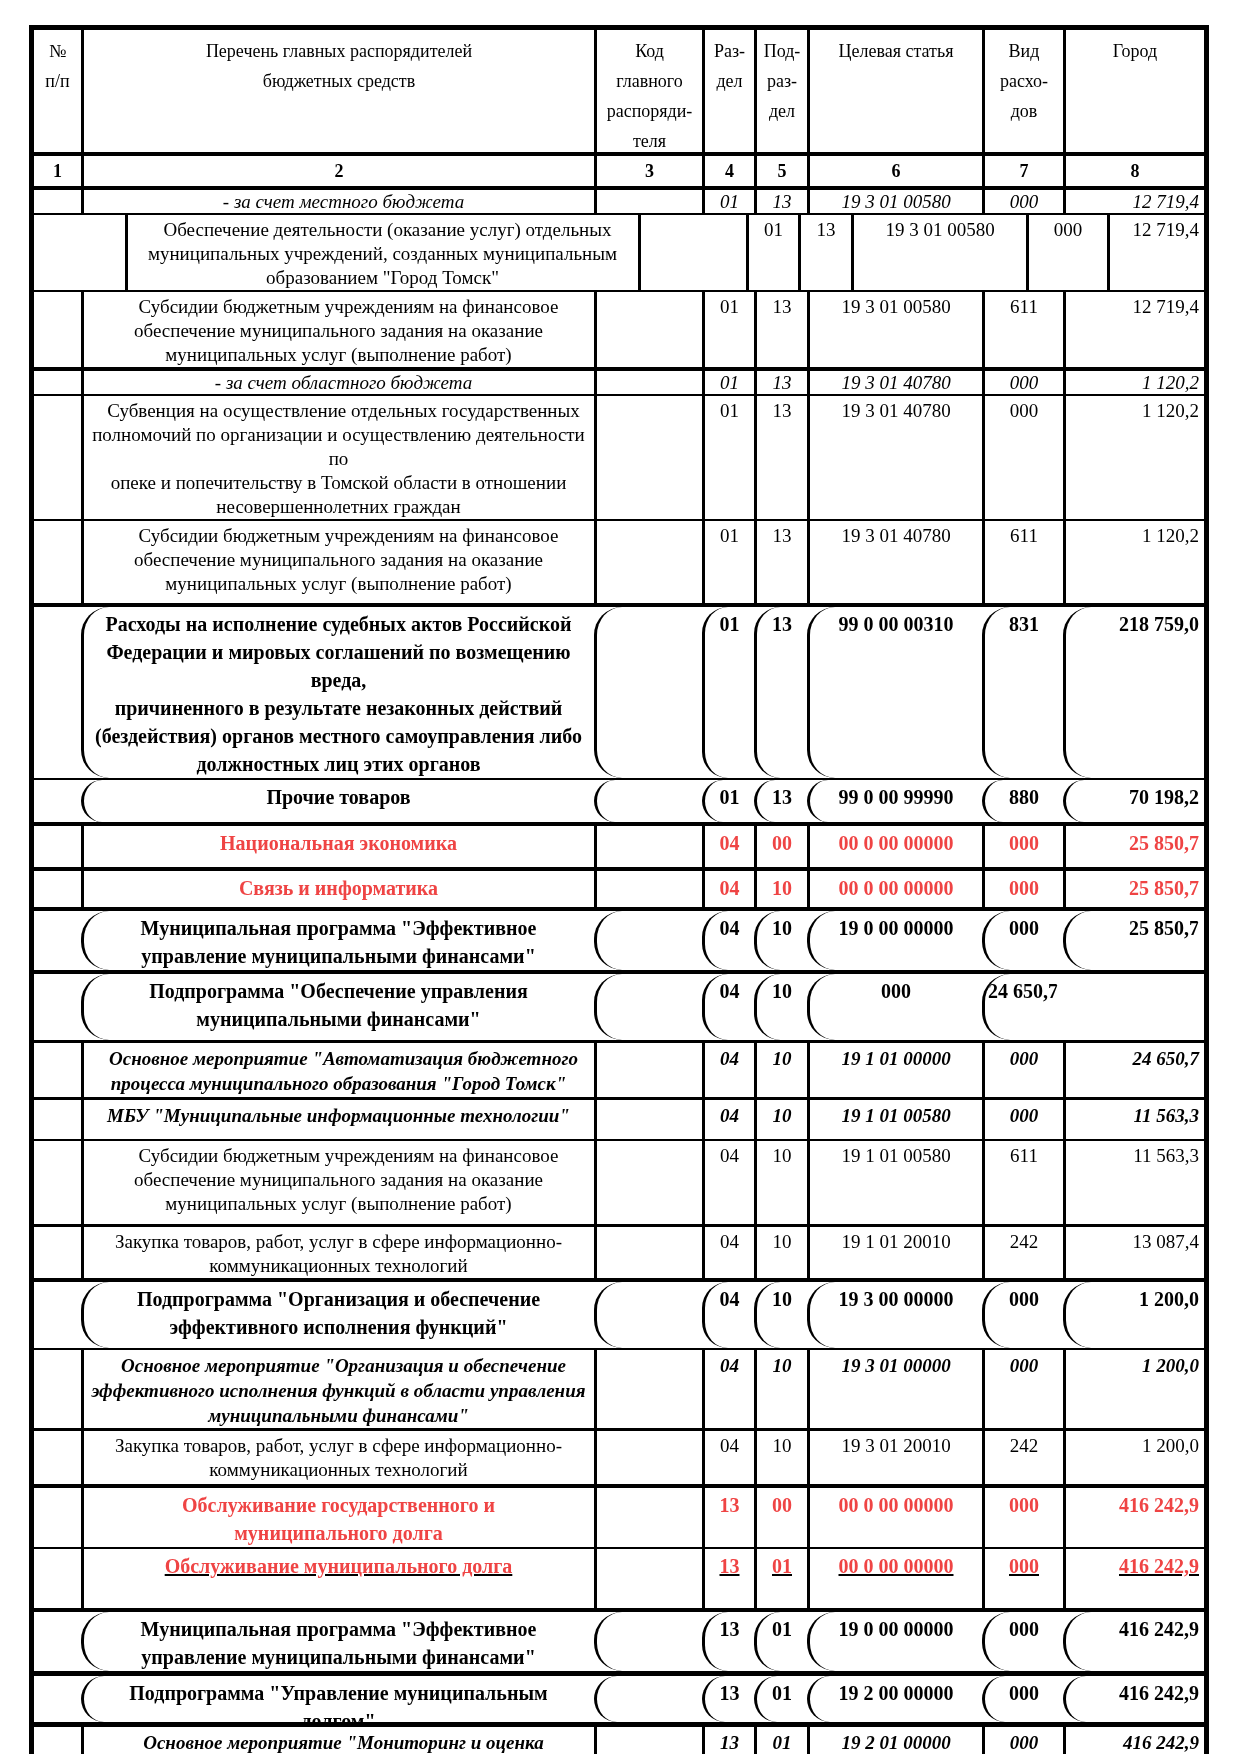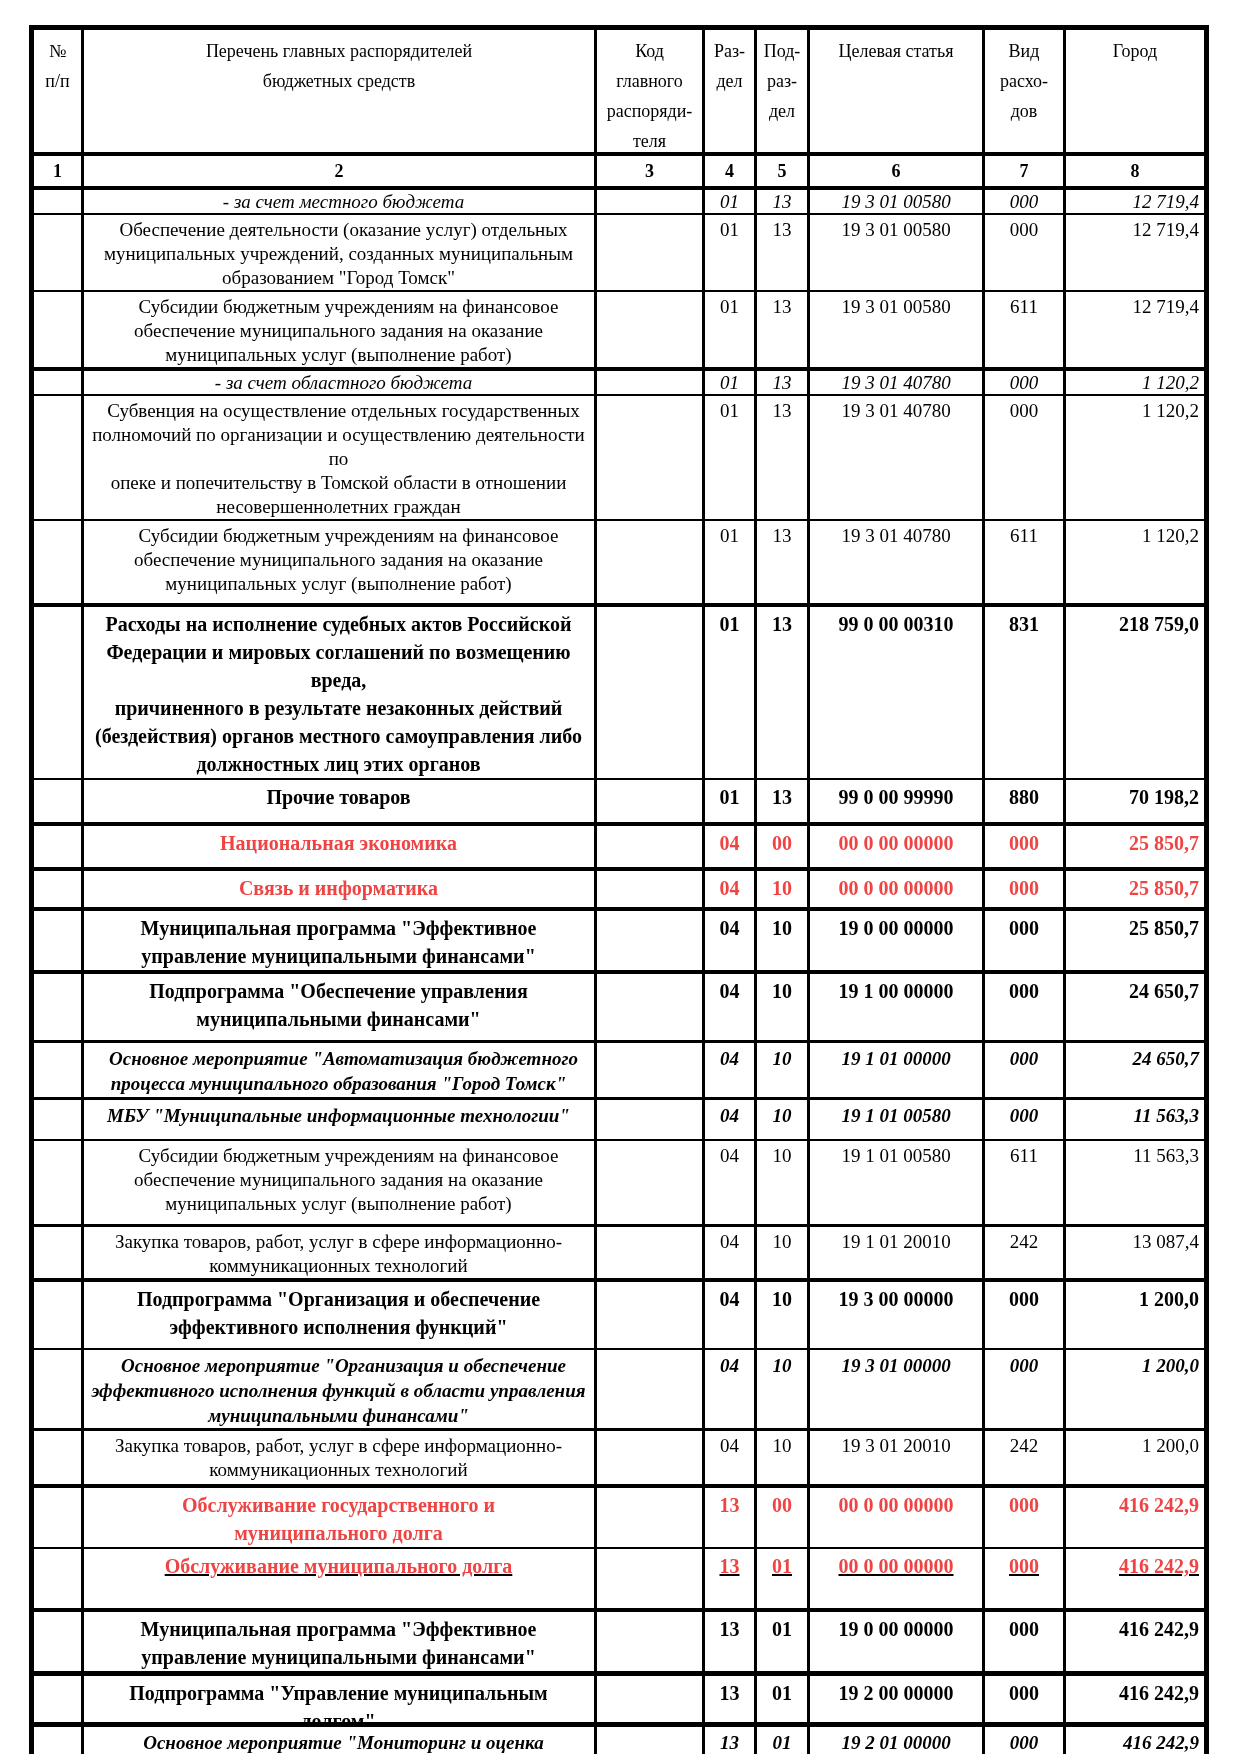--- a/index.html
+++ b/index.html
@@ -15,21 +15,21 @@
   .header-row .c{white-space:pre-line;text-align:center;font-size:18px;line-height:30px;padding-top:6px;}
   .header-row{height:122px;}
   .num-row{border-top:4px solid #000;height:30px;}
   .num-row .c{text-align:center;font-weight:bold;font-size:18px;line-height:26px;}
   
   .data-row .c{font-size:19px;line-height:24px;padding-top:3px;}
   .data-row .c2{text-align:center;padding-left:5px;padding-right:6px;white-space:pre-line;}
   .data-row .c4,.data-row .c5,.data-row .c6,.data-row .c7{text-align:center;}
   .data-row .c8{text-align:right;padding-right:5px;}
   .it{font-style:italic;}
-  .b .c{font-weight:bold;font-size:20px;line-height:28px;}
+  .b .c{font-weight:bold;font-size:20px;line-height:28px;border-radius:28px;}
   .bb .c{font-weight:bold;color:#ef4444;font-size:20px;line-height:28px;}
   .bi .c{font-weight:bold;font-style:italic;font-size:19px;line-height:25px;}
   .it .c{font-style:italic;line-height:22px;padding-top:1px;}
   .ind1 .c2{text-indent:10px;}
   .ind2 .c2{text-indent:20px;}
   .clip{overflow:hidden;}
 </style>
 </head>
 <body>
 
@@ -70,21 +70,21 @@
       <div class="trow data-row it ind1" style="border-top: 4px solid rgb(0, 0, 0); min-height: 23px;">
       <div class="c c1"></div>
       <div class="c c2">- за счет местного бюджета</div>
       <div class="c c3"></div>
       <div class="c c4">01</div>
       <div class="c c5">13</div>
       <div class="c c6">19 3 01 00580</div>
       <div class="c c7">000</div>
       <div class="c c8">12 719,4</div>
     </div>
-      <div class="trow data-row ind1" style="border-top: 2px solid rgb(0, 0, 0); min-height: 70px;">
+      <div class="trow data-row ind1" style="border-top: 2px solid rgb(0, 0, 0); min-height: 70px; padding-left: 44px;">
       <div class="c c1"></div>
       <div class="c c2">Обеспечение деятельности (оказание услуг) отдельных
 муниципальных учреждений, созданных муниципальным
 образованием "Город Томск"</div>
       <div class="c c3"></div>
       <div class="c c4">01</div>
       <div class="c c5">13</div>
       <div class="c c6">19 3 01 00580</div>
       <div class="c c7">000</div>
       <div class="c c8">12 719,4</div>
@@ -191,21 +191,20 @@
       <div class="c c7">000</div>
       <div class="c c8">25 850,7</div>
     </div>
       <div class="trow data-row b" style="border-top: 4px solid rgb(0, 0, 0); min-height: 66px;">
       <div class="c c1"></div>
       <div class="c c2">Подпрограмма "Обеспечение управления
 муниципальными финансами"</div>
       <div class="c c3"></div>
       <div class="c c4">04</div>
       <div class="c c5">10</div>
-      <div class="c c6">19 1 00 00000</div>
       <div class="c c7">000</div>
       <div class="c c8">24 650,7</div>
     </div>
       <div class="trow data-row bi ind1" style="border-top: 3px solid rgb(0, 0, 0); min-height: 54px;">
       <div class="c c1"></div>
       <div class="c c2">Основное мероприятие "Автоматизация бюджетного
 процесса муниципального образования "Город Томск"</div>
       <div class="c c3"></div>
       <div class="c c4">04</div>
       <div class="c c5">10</div>

